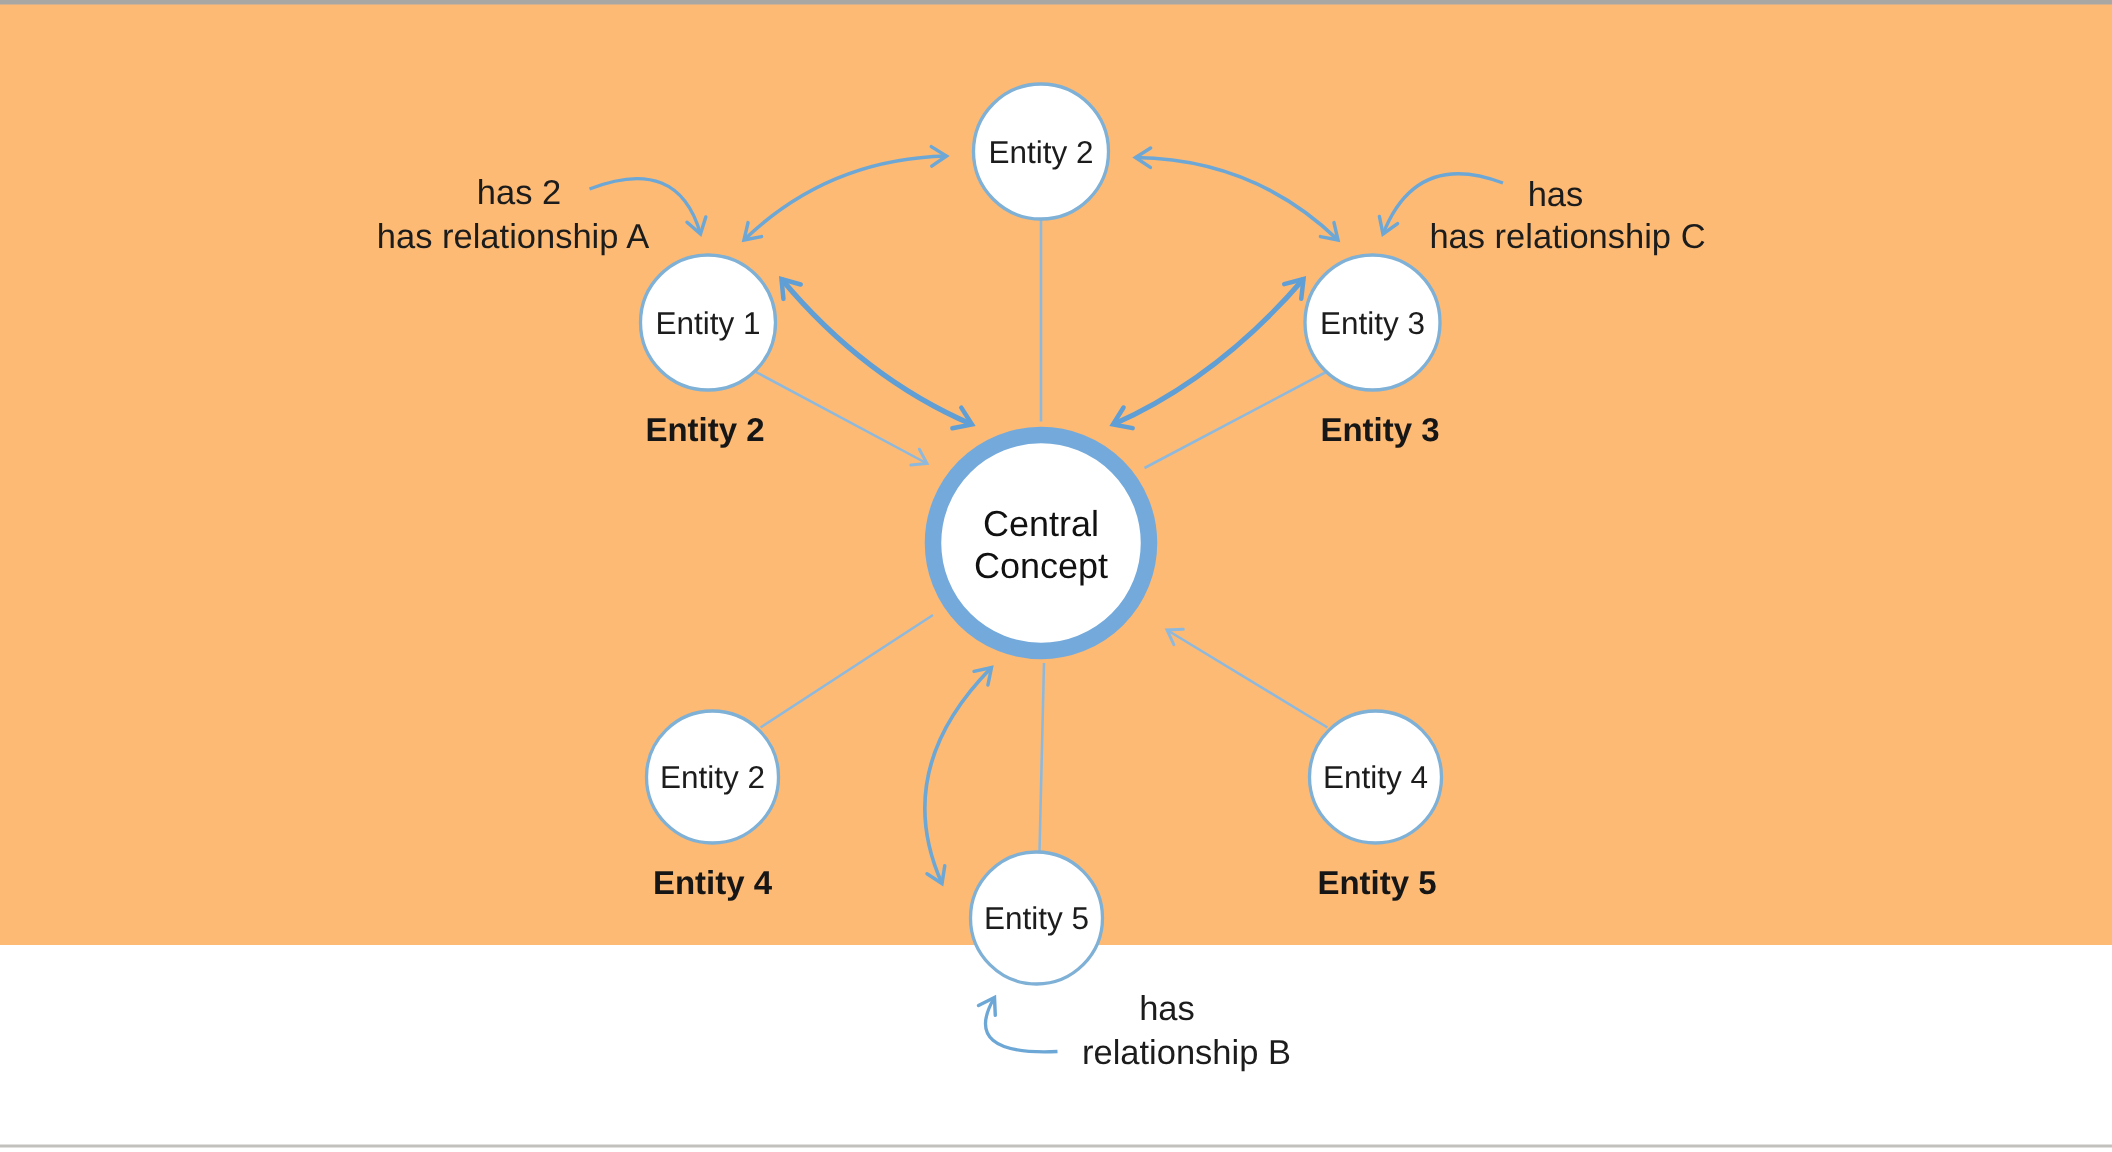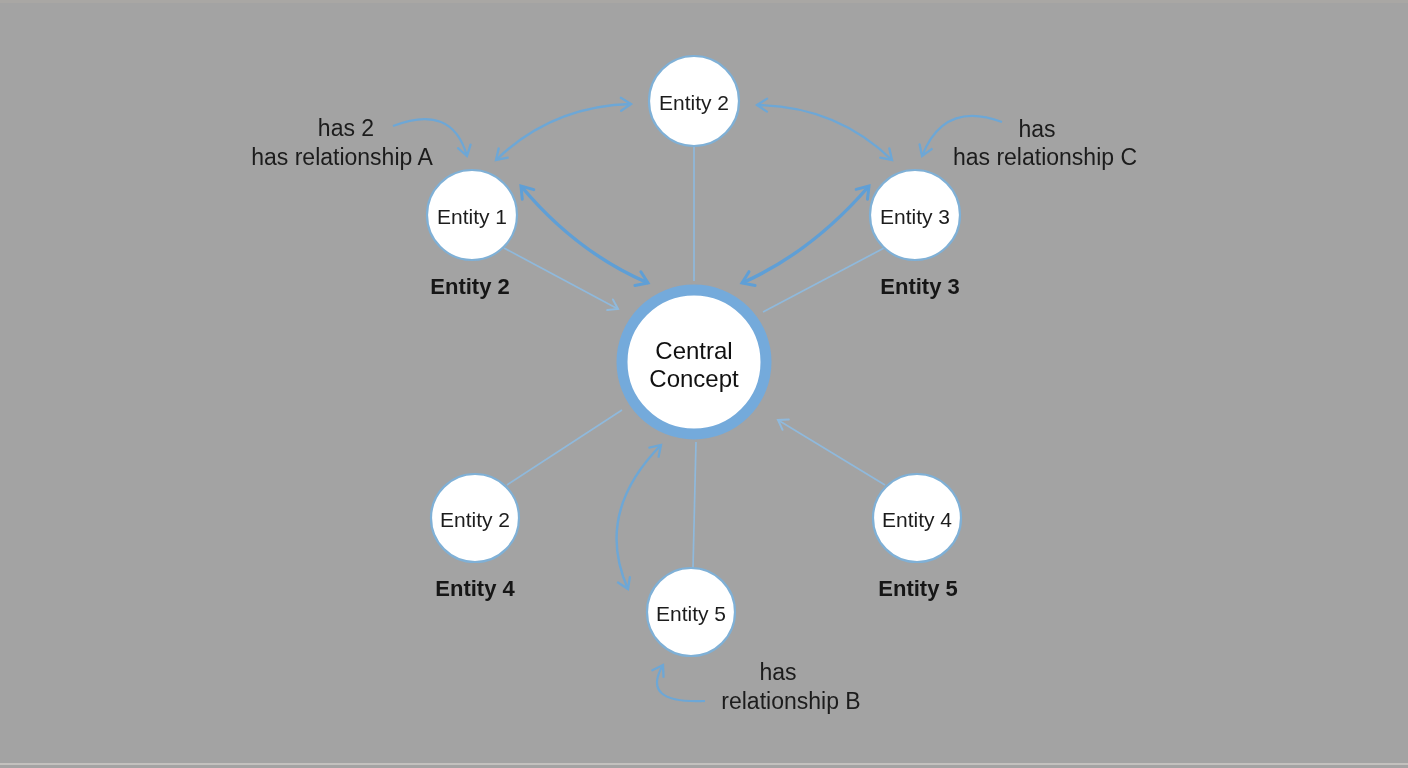--- a/index.html
+++ b/index.html
@@ -7,22 +7,22 @@
     padding: 0;
     background: #ffffff;
     width: 1408px;
     height: 768px;
     overflow: hidden;
     font-family: "Liberation Sans", sans-serif;
   }
   .page {
     position: relative;
     width: 1408px;
-    height: 768px;
-    background: #a3a3a3;
+    height: 630px;
+    background: #fdba74;
   }
   .edge-line-top {
     position: absolute;
     top: 0; left: 0;
     width: 1408px; height: 3px;
     background: #a9a7a4;
   }
   .edge-line-bottom {
     position: absolute;
     top: 763px; left: 0;

